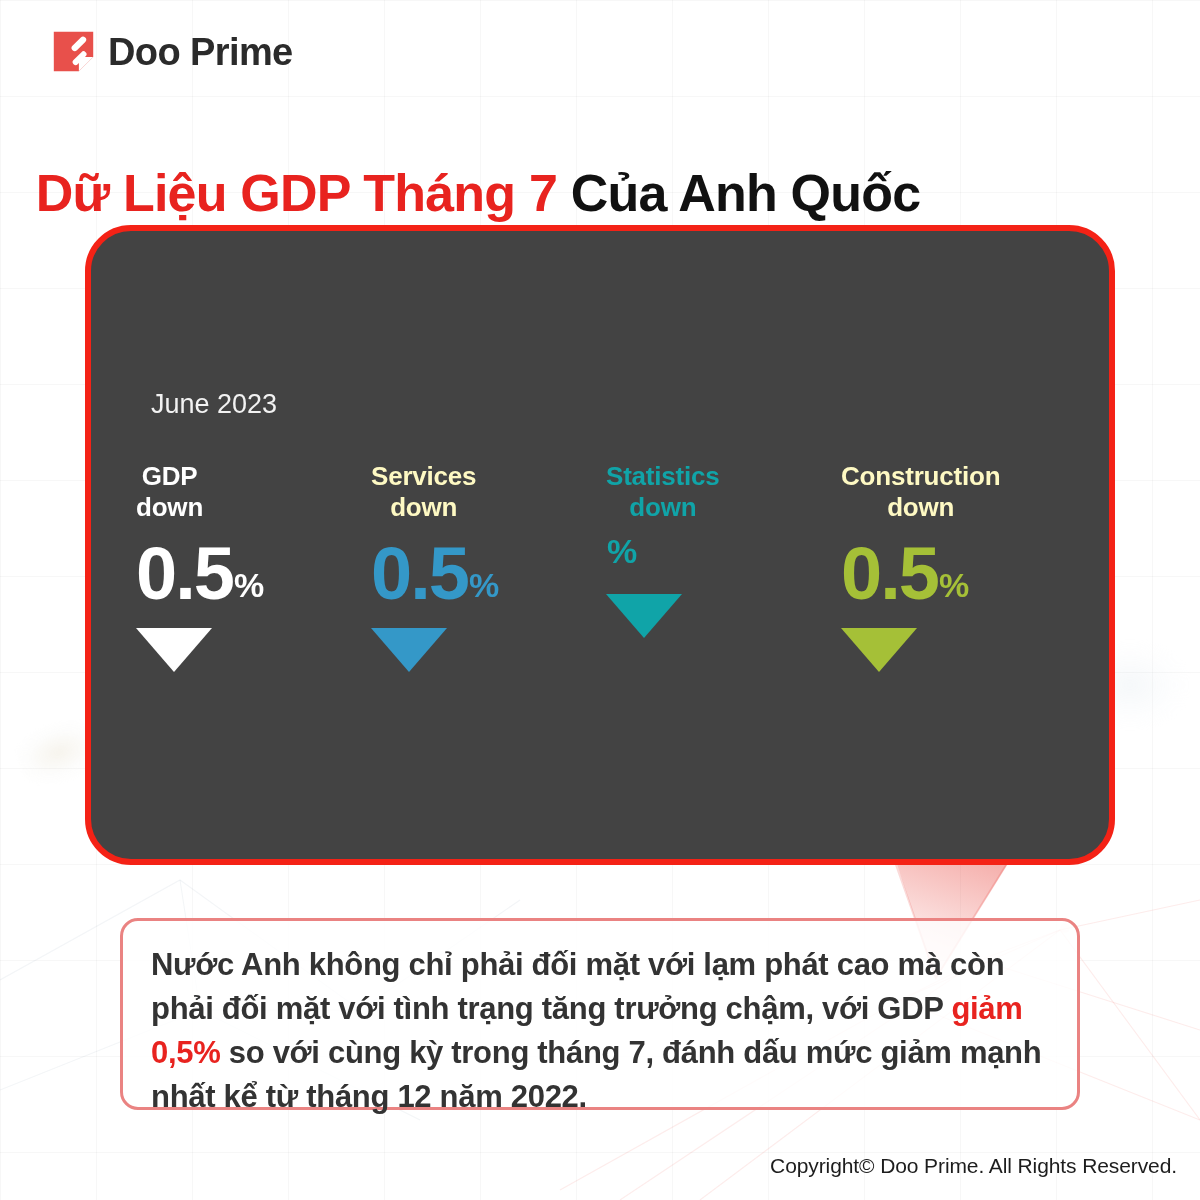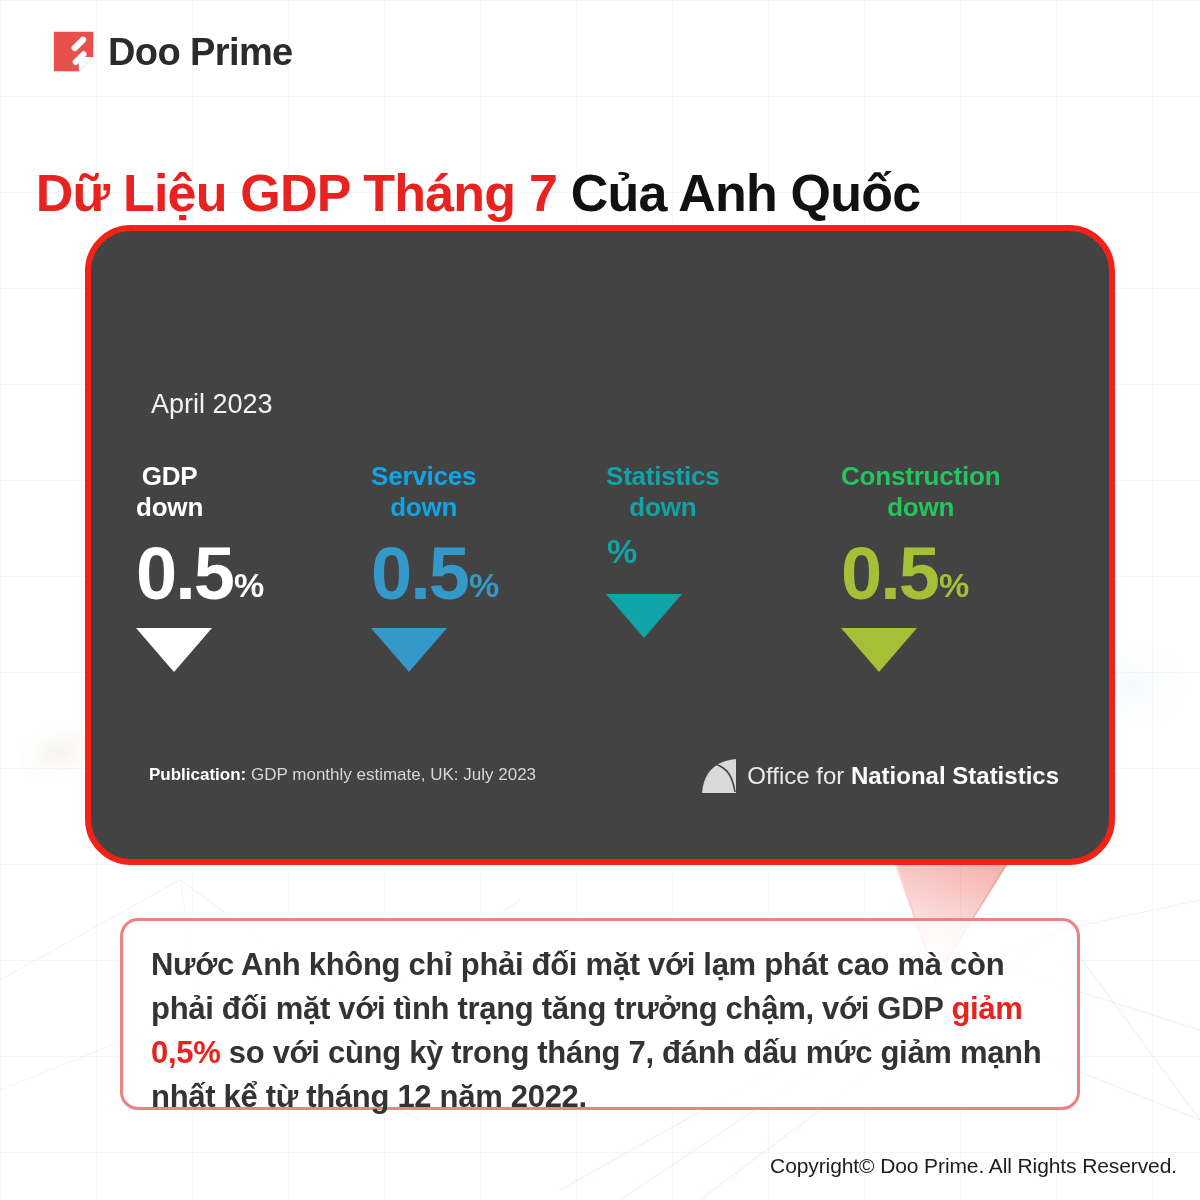--- a/index.html
+++ b/index.html
@@ -311,80 +311,65 @@
     </svg>
     <div class="brand-name">Doo Prime</div>
   </div>
 
   <div class="headline">
     <span class="hl-red">Dữ Liệu GDP Tháng 7 </span><span class="hl-dark">Của Anh Quốc</span>
   </div>
 
   <div class="card">
 
-    <div class="card-subtitle">April 2023</div>
+    <div class="card-subtitle">June 2023</div>
 
     <div class="stats">
 
       <div class="stat">
         <div class="stat-label" style="color:#ffffff">GDP
 down</div>
         <div class="stat-value">
           <span class="stat-num" style="color:#ffffff">0.5</span>
             <span class="stat-pct" style="color:#ffffff">%</span>
         </div>
         <div class="stat-arrow" style="color:#ffffff"></div>
       </div>
 
       <div class="stat">
-        <div class="stat-label" style="color:#0ea5e9">Services
+        <div class="stat-label" style="color:#fef9c3">Services
 down</div>
         <div class="stat-value">
           <span class="stat-num" style="color:#3498c8">0.5</span>
             <span class="stat-pct" style="color:#3498c8">%</span>
         </div>
         <div class="stat-arrow" style="color:#3498c8"></div>
       </div>
 
       <div class="stat">
         <div class="stat-label" style="color:#10a4a8">Statistics
 down</div>
         <div class="stat-value">
             <span class="stat-pct" style="color:#10a4a8">%</span>
         </div>
         <div class="stat-arrow" style="color:#10a4a8"></div>
       </div>
 
       <div class="stat">
-        <div class="stat-label" style="color:#22c55e">Construction
+        <div class="stat-label" style="color:#fef9c3">Construction
 down</div>
         <div class="stat-value">
           <span class="stat-num" style="color:#a5c037">0.5</span>
             <span class="stat-pct" style="color:#a5c037">%</span>
         </div>
         <div class="stat-arrow" style="color:#a5c037"></div>
       </div>
 
     </div>
 
-    <div class="card-footer">
-      <div class="publication">
-        <b>Publication:</b><span> GDP monthly estimate, UK: July 2023</span>
-      </div>
-      <div class="ons">
-        <svg class="ons-mark" viewBox="0 0 34 34">
-          <rect x="0" y="0" width="34" height="34" fill="#d9d9d9"></rect>
-          <path d="M34 0 C13 2 2 13 0 34 L0 0 Z" fill="#434343"></path>
-          <path d="M2 2 C24 6 30 14 33 33" fill="none" stroke="#434343" stroke-width="1.6"></path>
-        </svg>
-        <div class="ons-text">
-          <span>Office for </span><span class="ons-bold">National Statistics</span>
-        </div>
-      </div>
-    </div>
 
   </div>
 
   <div class="callout">
     <div class="callout-text"><span>Nước Anh không chỉ phải đối mặt với lạm phát cao mà còn phải đối mặt với tình trạng tăng trưởng chậm, với GDP </span><span class="hl">giảm 0,5%</span><span> so với cùng kỳ trong tháng 7, đánh dấu mức giảm mạnh nhất kể từ tháng 12 năm 2022.</span></div>
   </div>
 
   <div class="copyright">Copyright© Doo Prime. All Rights Reserved.</div>
 
 </div>

